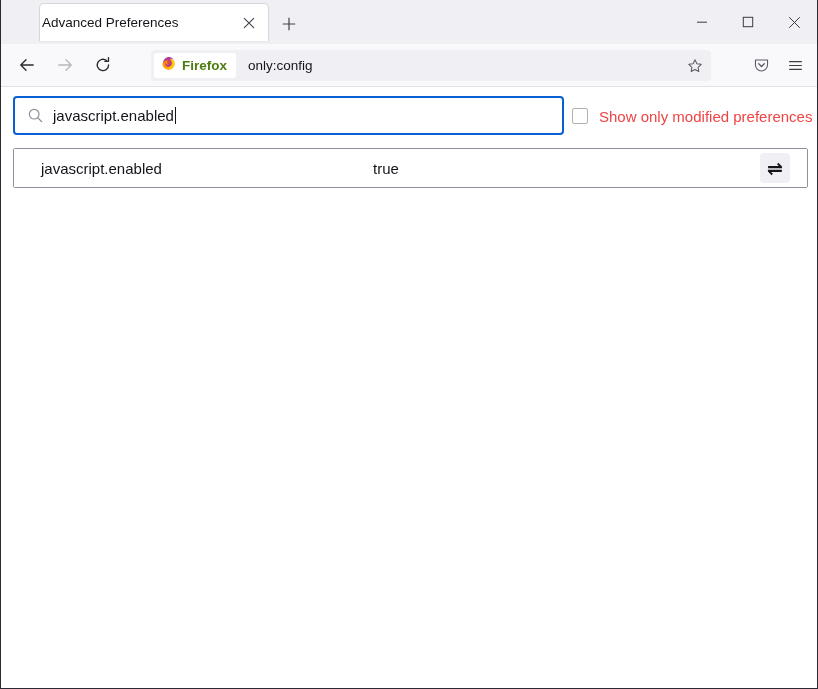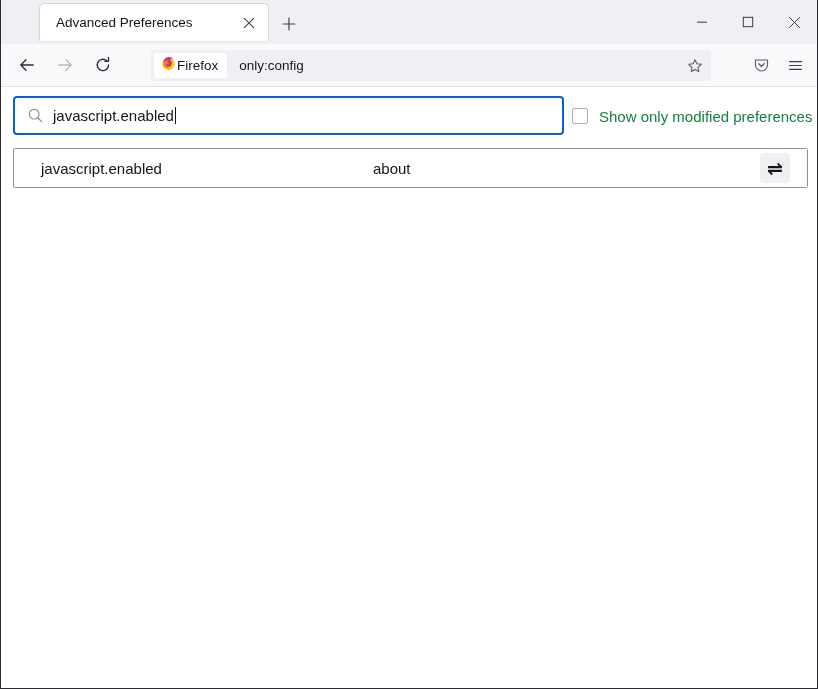--- a/index.html
+++ b/index.html
@@ -47,21 +47,21 @@
     border: 1px solid #d7d7db;
     border-bottom: none;
     border-radius: 5px 5px 0 0;
     box-sizing: border-box;
     display: flex;
     align-items: center;
     box-shadow: 0 1px 2px rgba(0,0,0,0.04);
   }
   .tab-title {
     flex: 1 1 auto;
-    padding-left: 16px;
+    padding-left: 2px;
     font-size: 13.5px;
     color: #15141a;
     white-space: nowrap;
     overflow: hidden;
     text-overflow: ellipsis;
   }
   .tab-close {
     width: 26px;
     height: 26px;
     margin-right: 6px;
@@ -141,22 +141,23 @@
     align-items: center;
     height: 25px;
     margin-left: 3px;
     padding: 0 9px 0 7px;
     background: #ffffff;
     border-radius: 3px;
     flex: 0 0 auto;
   }
   .identity-label {
     font-size: 13.5px;
-    color: #0f172a;
-    margin-left: 1px;
+    color: #4d7c0f;
+    margin-left: 6px;
+    font-weight: bold;
   }
   .url-text {
     margin-left: 12px;
     font-size: 13.5px;
     color: #15141a;
     white-space: nowrap;
   }
   .star-btn {
     position: absolute;
     right: 0;
@@ -247,21 +248,21 @@
     height: 16px;
     box-sizing: border-box;
     border: 1px solid #b1b1b5;
     border-radius: 2px;
     background: #ffffff;
     flex: 0 0 auto;
   }
   .checkbox-label {
     margin-left: 11px;
     font-size: 15px;
-    color: #15803d;
+    color: #ef4444;
     white-space: nowrap;
   }
 
   .prefs-list {
     position: absolute;
     left: 12px;
     top: 61px;
     width: 795px;
     box-sizing: border-box;
     border: 1px solid #8f8f9d;
@@ -421,21 +422,21 @@
 
       <div class="modified-wrap">
         <span class="checkbox"></span>
         <span class="checkbox-label">Show only modified preferences</span>
       </div>
     </div>
 
     <div class="prefs-list">
       <div class="pref-row">
         <span class="pref-name">javascript.enabled</span>
-        <span class="pref-value">about</span>
+        <span class="pref-value">true</span>
         <span class="pref-action">
           <span class="glyph">⇌</span>
         </span>
       </div>
     </div>
 
   </div>
 </div>
 
 </body></html>

